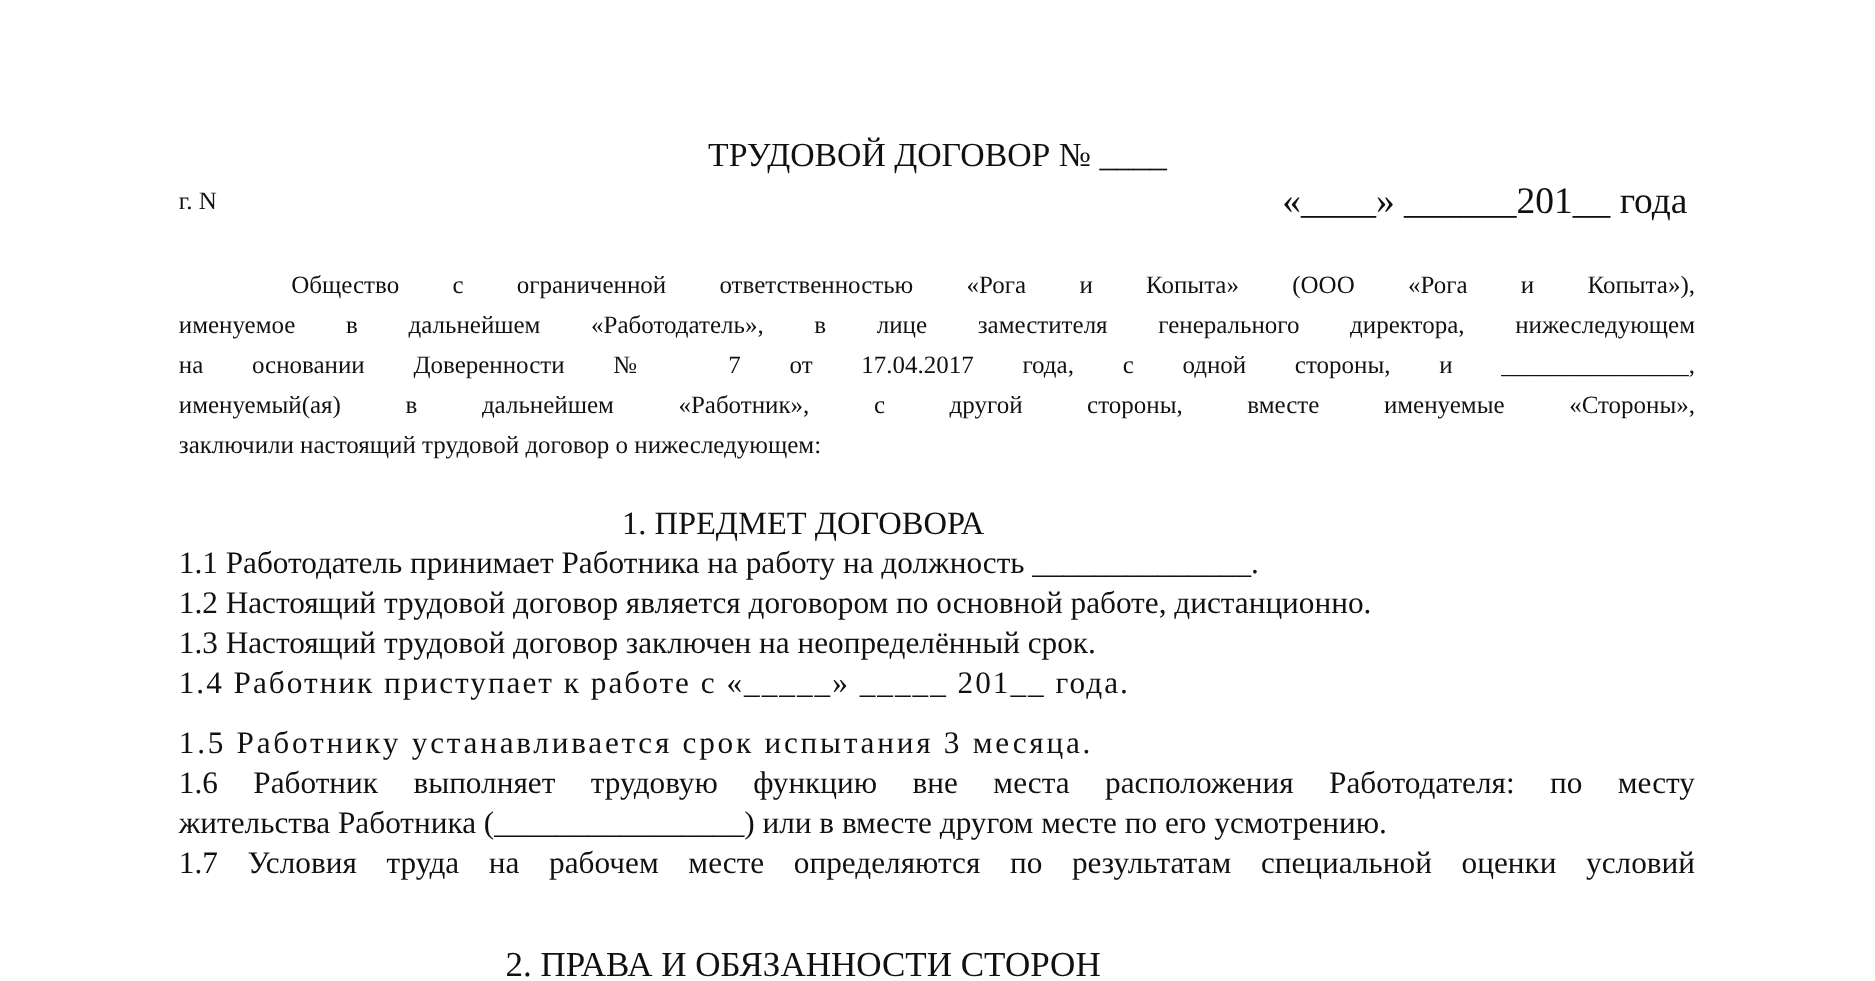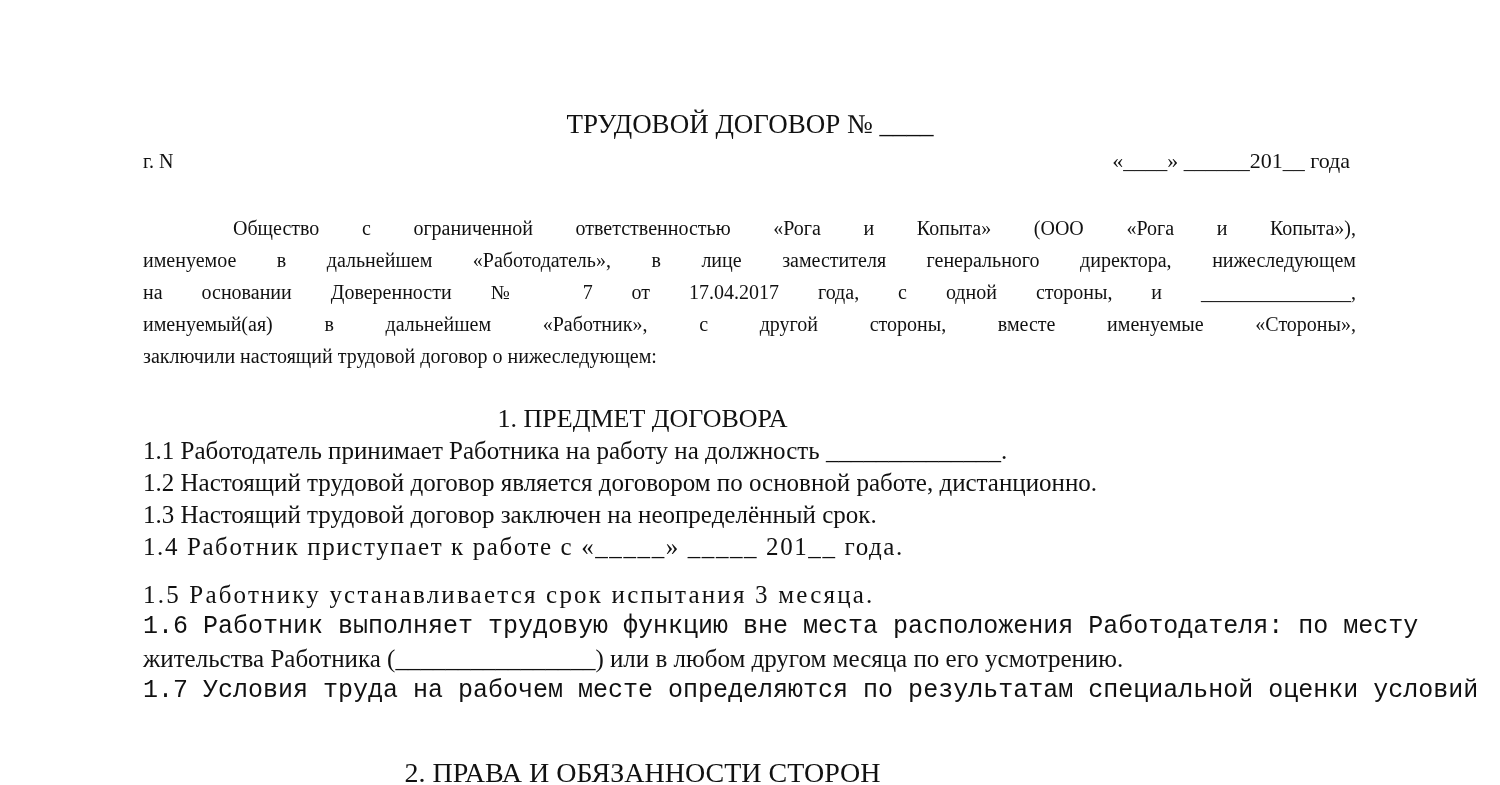--- a/index.html
+++ b/index.html
@@ -8,40 +8,40 @@
       font-family: "Liberation Serif", "DejaVu Serif", serif;
       color: #111111;
     }
     .page { position: absolute; left: 0; top: 0; width: 1500px; height: 785px; }
     .abs { position: absolute; white-space: nowrap; }
     .title {
       left: 0; width: 1500px; top: 106px; text-align: center;
       font-weight: normal; font-size: 27px; line-height: 36px;
     }
     .city { left: 143px; top: 144px; font-size: 20px; line-height: 34px; }
-    .date { right: 150px; top: 144px; font-size: 22px; line-height: 34px; text-align: center; }
+    .date { right: 150px; top: 144px; font-size: 30px; line-height: 34px; text-align: center; }
     .intro {
       position: absolute; left: 143px; top: 212px; width: 1213px;
       font-size: 20px; line-height: 32px; text-align: justify;
     }
     .intro .line { display: block; text-align: justify; text-align-last: justify; white-space: nowrap; }
     .intro .line.first { text-indent: 90px; }
     .intro .line.last { text-align-last: left; }
     .section-heading {
       left: 2px; width: 1281px; text-align: center;
       font-size: 26px; line-height: 34px;
     }
     .h1 { top: 402px; }
     .h2 { top: 756px; font-size: 28px; }
     .clauses {
       position: absolute; left: 143px; top: 435px; width: 1213px;
       font-size: 25px; line-height: 32px;
     }
     .clause-line { display: block; white-space: nowrap; }
-    .clause-line.j { text-align: justify; text-align-last: justify; font-family: Liberation Mono, monospace; }
+    .clause-line.j { text-align: justify; text-align-last: justify; }
     .clause-line.spaced { letter-spacing: 1.6px; }
     .clause-line.spaced2 { letter-spacing: 2.2px; margin-top: 16px; }
   </style>
 </head>
 <body>
 
 <div class="page">
 
   <div class="abs title">ТРУДОВОЙ ДОГОВОР № ____</div>
 
@@ -58,19 +58,19 @@
 
   <div class="abs section-heading h1">1. ПРЕДМЕТ ДОГОВОРА</div>
 
   <div class="clauses">
     <span class="clause-line">1.1 Работодатель принимает Работника на работу на должность ______________.</span>
     <span class="clause-line">1.2 Настоящий трудовой договор является договором по основной работе, дистанционно.</span>
     <span class="clause-line">1.3 Настоящий трудовой договор заключен на неопределённый срок.</span>
     <span class="clause-line spaced">1.4 Работник приступает к работе с «_____» _____ 201__ года.</span>
     <span class="clause-line spaced2">1.5 Работнику устанавливается срок испытания 3 месяца.</span>
     <span class="clause-line j">1.6 Работник выполняет трудовую функцию вне места расположения Работодателя: по месту</span>
-    <span class="clause-line">жительства Работника (________________) или в любом другом месяца по его усмотрению.</span>
+    <span class="clause-line">жительства Работника (________________) или в вместе другом месте по его усмотрению.</span>
     <span class="clause-line j">1.7 Условия труда на рабочем месте определяются по результатам специальной оценки условий</span>
   </div>
 
   <div class="abs section-heading h2">2. ПРАВА И ОБЯЗАННОСТИ СТОРОН</div>
 
 </div>
 
 </body></html>

